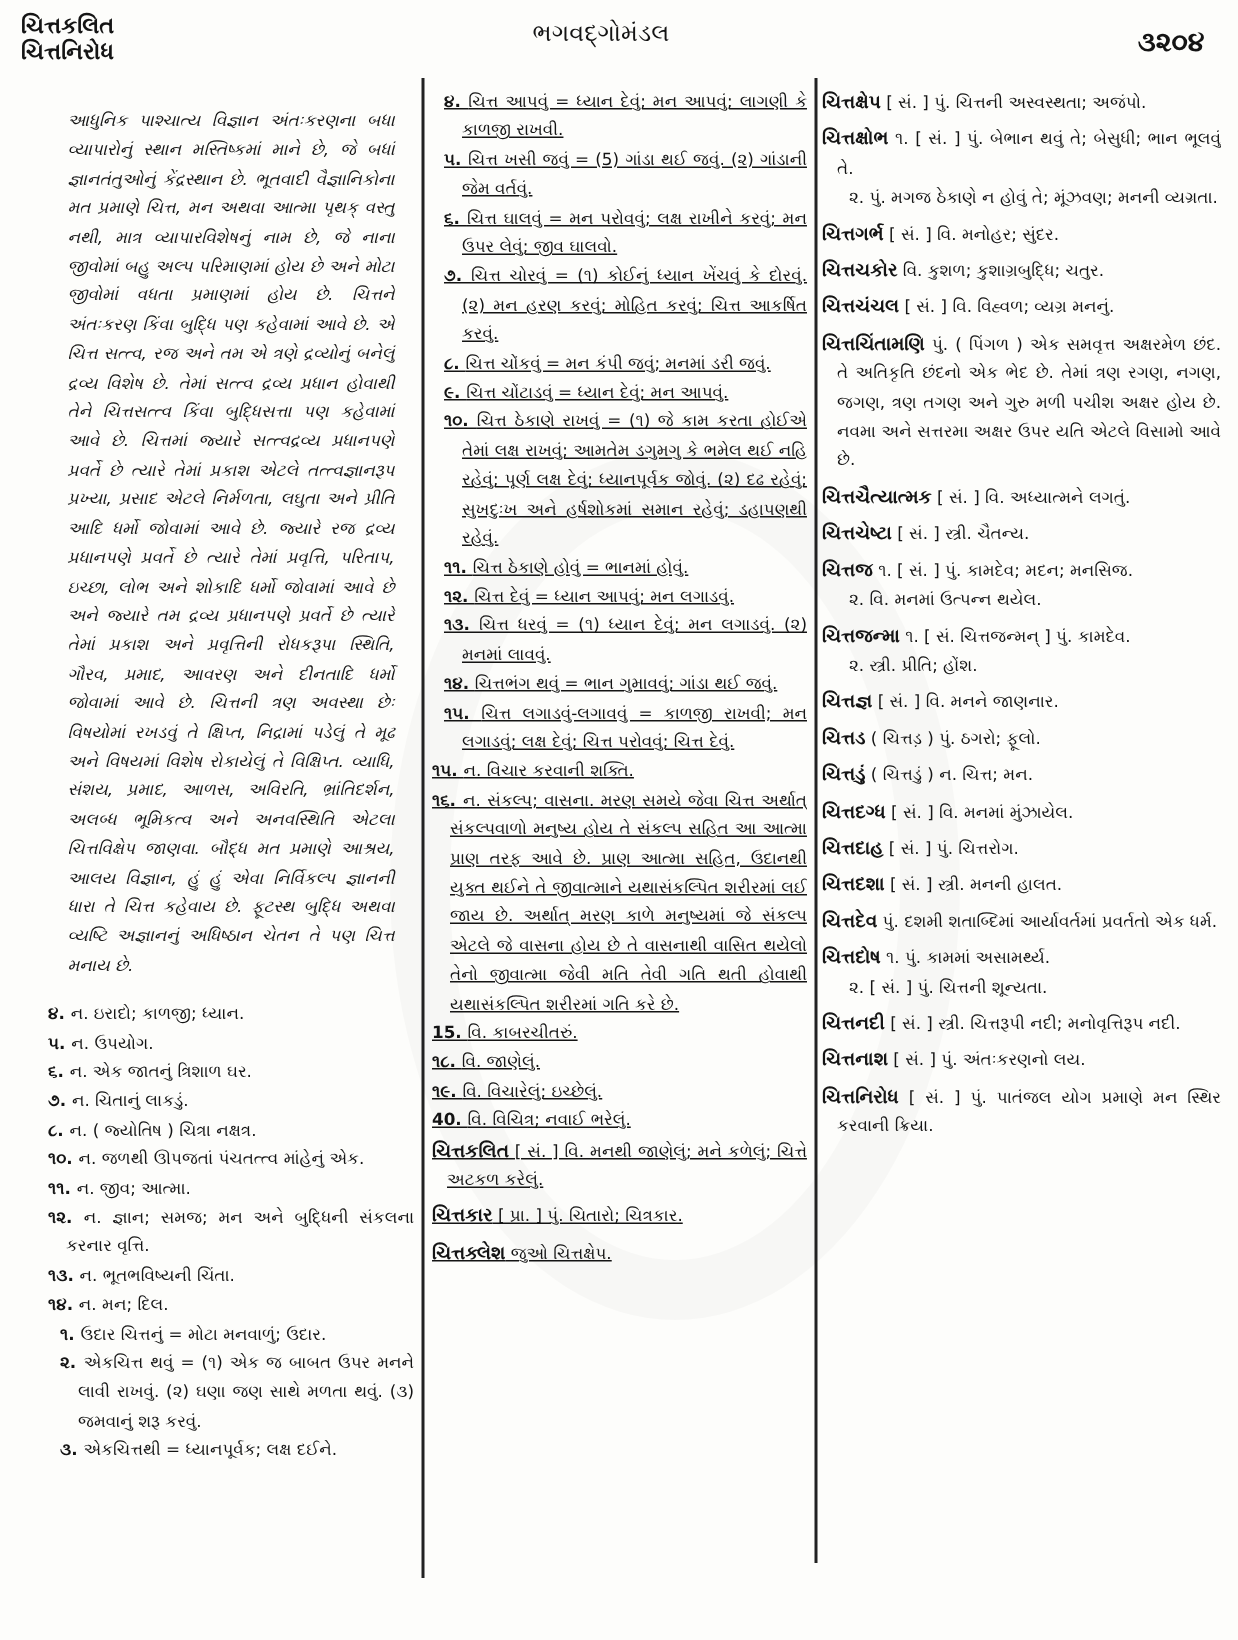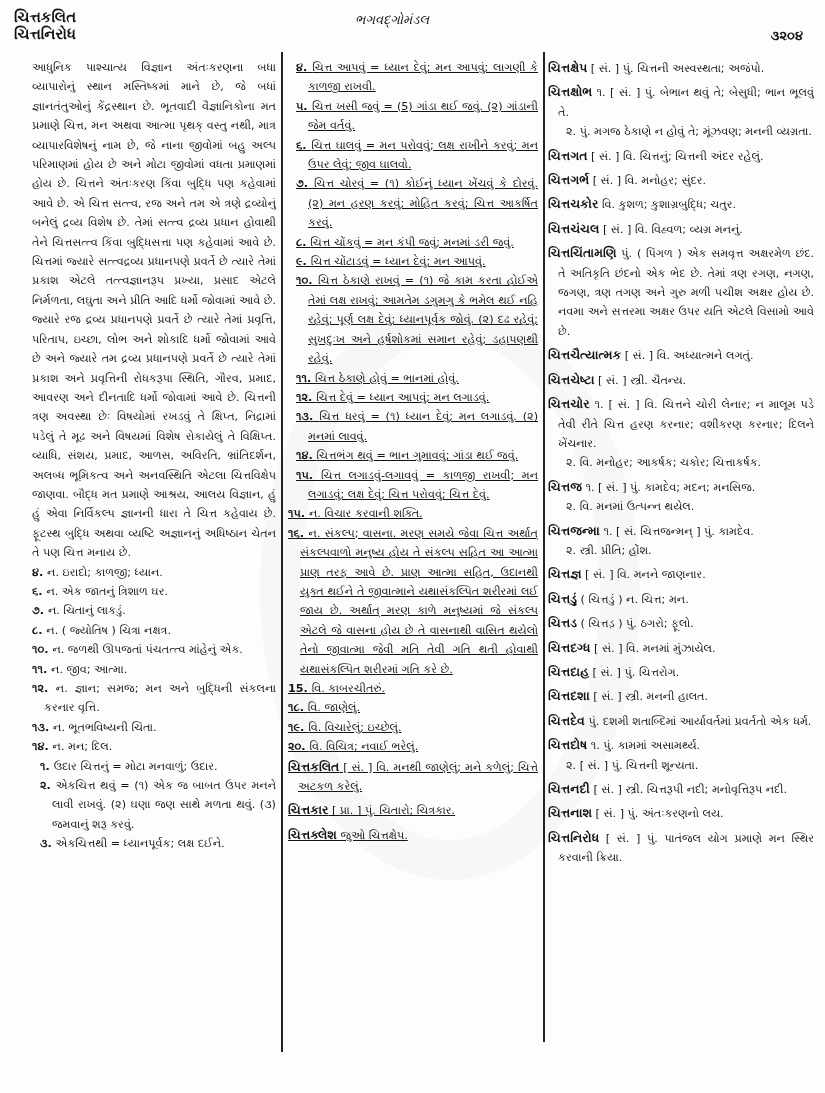--- a/index.html
+++ b/index.html
@@ -6,30 +6,30 @@
   body {
     width:825px; height:1093px; overflow:hidden;
     background:#fdfdfb; color:#141414;
     font-family:"DejaVu Sans", "Liberation Sans", sans-serif;
     position:relative;
   }
   .header { position:absolute; top:0; left:0; width:825px; height:52px; }
   .guide { position:absolute; left:14px; font-weight:bold; font-size:15px; line-height:18px; }
   .guide.g1 { top:8px; }
   .guide.g2 { top:25px; }
-  .running-title { position:absolute; top:12px; left:355px; font-size:13px;font-style:italic; }
-  .page-number { position:absolute; top:28px; right:22px; font-size:13px; font-weight:bold; }
+  .running-title { position:absolute; top:12px; left:355px; font-size:16px; }
+  .page-number { position:absolute; top:18px; right:22px; font-size:18px; font-weight:bold; }
   .col { position:absolute; top:58px; font-size:11.2px; line-height:19.4px; text-align:justify; overflow:hidden; }
   .col1 { left:32px; width:244px; height:1020px; }
   .col2 { left:288px; width:250px; height:1000px;text-decoration:underline; }
   .col3 { left:548px; width:266px; height:1010px; }
   .rule { position:absolute; width:1.5px; background:#222; }
   .rule.r1 { left:281px; top:52px; height:1000px; }
   .rule.r2 { left:543px; top:52px; height:990px; }
-  .p { margin:0; }
+  .p { margin:13px;font-style:italic; }
   .sense { margin:0; }
   .sense.indent2 { padding-left:20px; text-indent:-12px; }
   .sense.hang { padding-left:12px; text-indent:-12px; }
   .entry { margin:0 0 4px 0; padding-left:10px; text-indent:-10px; }
   .entry .hw { font-weight:bold; font-size:12.4px; }
   .num { font-weight:bold; }
   .sub { margin:0; padding-left:10px; text-indent:-2px; }
   .watermark {
     position:absolute; left:260px; top:300px; width:300px; height:500px;
     border-radius:50%; border:40px solid rgba(0,0,0,0.025); pointer-events:none;
@@ -47,20 +47,21 @@
   <div class="page-number">૩૨૦૪</div>
 </div>
 
 <div class="rule r1"></div>
 <div class="rule r2"></div>
 
 <div class="col col1">
   <p class="p">આધુનિક પાશ્ચાત્ય વિજ્ઞાન અંતઃકરણના બધા વ્યાપારોનું સ્થાન મસ્તિષ્કમાં માને છે, જે બધાં જ્ઞાનતંતુઓનું કેંદ્રસ્થાન છે. ભૂતવાદી વૈજ્ઞાનિકોના મત પ્રમાણે ચિત્ત, મન અથવા આત્મા પૃથક્ વસ્તુ નથી, માત્ર વ્યાપારવિશેષનું નામ છે, જે નાના જીવોમાં બહુ અલ્પ પરિમાણમાં હોય છે અને મોટા જીવોમાં વધતા પ્રમાણમાં હોય છે. ચિત્તને અંતઃકરણ કિંવા બુદ્ધિ પણ કહેવામાં આવે છે. એ ચિત્ત સત્ત્વ, રજ અને તમ એ ત્રણે દ્રવ્યોનું બનેલું દ્રવ્ય વિશેષ છે. તેમાં સત્ત્વ દ્રવ્ય પ્રધાન હોવાથી તેને ચિત્તસત્ત્વ કિંવા બુદ્ધિસત્તા પણ કહેવામાં આવે છે. ચિત્તમાં જ્યારે સત્ત્વદ્રવ્ય પ્રધાનપણે પ્રવર્તે છે ત્યારે તેમાં પ્રકાશ એટલે તત્ત્વજ્ઞાનરૂપ પ્રખ્યા, પ્રસાદ એટલે નિર્મળતા, લઘુતા અને પ્રીતિ આદિ ધર્મો જોવામાં આવે છે. જ્યારે રજ દ્રવ્ય પ્રધાનપણે પ્રવર્તે છે ત્યારે તેમાં પ્રવૃત્તિ, પરિતાપ, ઇચ્છા, લોભ અને શોકાદિ ધર્મો જોવામાં આવે છે અને જ્યારે તમ દ્રવ્ય પ્રધાનપણે પ્રવર્તે છે ત્યારે તેમાં પ્રકાશ અને પ્રવૃત્તિની રોધકરૂપા સ્થિતિ, ગૌરવ, પ્રમાદ, આવરણ અને દીનતાદિ ધર્મો જોવામાં આવે છે. ચિત્તની ત્રણ અવસ્થા છેઃ વિષયોમાં રખડવું તે ક્ષિપ્ત, નિદ્રામાં પડેલું તે મૂઢ અને વિષયમાં વિશેષ રોકાયેલું તે વિક્ષિપ્ત. વ્યાધિ, સંશય, પ્રમાદ, આળસ, અવિરતિ, ભ્રાંતિદર્શન, અલબ્ધ ભૂમિકત્વ અને અનવસ્થિતિ એટલા ચિત્તવિક્ષેપ જાણવા. બૌદ્ધ મત પ્રમાણે આશ્રય, આલય વિજ્ઞાન, હું હું એવા નિર્વિકલ્પ જ્ઞાનની ધારા તે ચિત્ત કહેવાય છે. ફૂટસ્થ બુદ્ધિ અથવા વ્યષ્ટિ અજ્ઞાનનું અધિષ્ઠાન ચેતન તે પણ ચિત્ત મનાય છે.</p>
   <div id="c1-senses">
       <p class="sense hang"><span class="num">૪. </span><span>ન. ઇરાદો; કાળજી; ધ્યાન.</span></p>
+      <p class="sense hang"><span class="num">૫. </span><span>ન. ઉપયોગ.</span></p>
       <p class="sense hang"><span class="num">૬. </span><span>ન. એક જાતનું ત્રિશાળ ઘર.</span></p>
       <p class="sense hang"><span class="num">૭. </span><span>ન. ચિતાનું લાકડું.</span></p>
       <p class="sense hang"><span class="num">૮. </span><span>ન. ( જ્યોતિષ ) ચિત્રા નક્ષત્ર.</span></p>
       <p class="sense hang"><span class="num">૧૦. </span><span>ન. જળથી ઊપજતાં પંચતત્ત્વ માંહેનું એક.</span></p>
       <p class="sense hang"><span class="num">૧૧. </span><span>ન. જીવ; આત્મા.</span></p>
       <p class="sense hang"><span class="num">૧૨. </span><span>ન. જ્ઞાન; સમજ; મન અને બુદ્ધિની સંકલના કરનાર વૃત્તિ.</span></p>
       <p class="sense hang"><span class="num">૧૩. </span><span>ન. ભૂતભવિષ્યની ચિંતા.</span></p>
       <p class="sense hang"><span class="num">૧૪. </span><span>ન. મન; દિલ.</span></p>
     </div>
   <div id="c1-phrases">
@@ -84,46 +85,44 @@
       <p class="sense indent2"><span class="num">૧૩. </span><span>ચિત્ત ધરવું = (૧) ધ્યાન દેવું; મન લગાડવું. (૨) મનમાં લાવવું.</span></p>
       <p class="sense indent2"><span class="num">૧૪. </span><span>ચિત્તભંગ થવું = ભાન ગુમાવવું; ગાંડા થઈ જવું.</span></p>
       <p class="sense indent2"><span class="num">૧૫. </span><span>ચિત્ત લગાડવું-લગાવવું = કાળજી રાખવી; મન લગાડવું; લક્ષ દેવું; ચિત્ત પરોવવું; ચિત્ત દેવું.</span></p>
     </div>
   <div id="c2-senses">
       <p class="sense hang"><span class="num">૧૫. </span><span>ન. વિચાર કરવાની શક્તિ.</span></p>
       <p class="sense hang"><span class="num">૧૬. </span><span>ન. સંકલ્પ; વાસના. મરણ સમયે જેવા ચિત્ત અર્થાત્ સંકલ્પવાળો મનુષ્ય હોય તે સંકલ્પ સહિત આ આત્મા પ્રાણ તરફ આવે છે. પ્રાણ આત્મા સહિત, ઉદાનથી યુક્ત થઈને તે જીવાત્માને યથાસંકલ્પિત શરીરમાં લઈ જાય છે. અર્થાત્ મરણ કાળે મનુષ્યમાં જે સંકલ્પ એટલે જે વાસના હોય છે તે વાસનાથી વાસિત થયેલો તેનો જીવાત્મા જેવી મતિ તેવી ગતિ થતી હોવાથી યથાસંકલ્પિત શરીરમાં ગતિ કરે છે.</span></p>
       <p class="sense hang"><span class="num">15. </span><span>વિ. કાબરચીતરું.</span></p>
       <p class="sense hang"><span class="num">૧૮. </span><span>વિ. જાણેલું.</span></p>
       <p class="sense hang"><span class="num">૧૯. </span><span>વિ. વિચારેલું; ઇચ્છેલું.</span></p>
-      <p class="sense hang"><span class="num">૨૦. </span><span>વિ. વિચિત્ર; નવાઈ ભરેલું.</span></p>
+      <p class="sense hang"><span class="num">40. </span><span>વિ. વિચિત્ર; નવાઈ ભરેલું.</span></p>
     </div>
   <div id="c2-entries">
       <div class="entry"><span class="hw">ચિત્તકલિત</span><span> [ સં. ] વિ. મનથી જાણેલું; મને કળેલું; ચિત્તે અટકળ કરેલું.</span></div>
       <div class="entry"><span class="hw">ચિત્તકાર</span><span> [ પ્રા. ] પું. ચિતારો; ચિત્રકાર.</span></div>
       <div class="entry"><span class="hw">ચિત્તક્લેશ</span><span> જુઓ ચિત્તક્ષેપ.</span></div>
     </div>
 </div>
 
 <div class="col col3">
   <div id="c3-entries">
       <div class="entry"><span class="hw">ચિત્તક્ષેપ</span><span> [ સં. ] પું. ચિત્તની અસ્વસ્થતા; અજંપો.</span></div>
       <div class="entry"><span class="hw">ચિત્તક્ષોભ</span><span> ૧. [ સં. ] પું. બેભાન થવું તે; બેસુધી; ભાન ભૂલવું તે.</span><p class="sub">૨. પું. મગજ ઠેકાણે ન હોવું તે; મૂંઝવણ; મનની વ્યગ્રતા.</p></div>
-      <div class="entry"><span class="hw">ચિત્તગત</span><span> [ સં. ] વિ. ચિત્તનું; ચિત્તની અંદર રહેલું.</span></div>
       <div class="entry"><span class="hw">ચિત્તગર્ભ</span><span> [ સં. ] વિ. મનોહર; સુંદર.</span></div>
       <div class="entry"><span class="hw">ચિત્તચકોર</span><span> વિ. કુશળ; કુશાગ્રબુદ્ધિ; ચતુર.</span></div>
       <div class="entry"><span class="hw">ચિત્તચંચલ</span><span> [ સં. ] વિ. વિહ્વળ; વ્યગ્ર મનનું.</span></div>
       <div class="entry"><span class="hw">ચિત્તચિંતામણિ</span><span> પું. ( પિંગળ ) એક સમવૃત્ત અક્ષરમેળ છંદ. તે અતિકૃતિ છંદનો એક ભેદ છે. તેમાં ત્રણ રગણ, નગણ, જગણ, ત્રણ તગણ અને ગુરુ મળી પચીશ અક્ષર હોય છે. નવમા અને સત્તરમા અક્ષર ઉપર યતિ એટલે વિસામો આવે છે.</span></div>
       <div class="entry"><span class="hw">ચિત્તચૈત્યાત્મક</span><span> [ સં. ] વિ. અધ્યાત્મને લગતું.</span></div>
       <div class="entry"><span class="hw">ચિત્તચેષ્ટા</span><span> [ સં. ] સ્ત્રી. ચૈતન્ય.</span></div>
-      <div class="entry"><span class="hw">ચિત્તચોર</span><span> ૧. [ સં. ] વિ. ચિત્તને ચોરી લેનાર; ન માલૂમ પડે તેવી રીતે ચિત્ત હરણ કરનાર; વશીકરણ કરનાર; દિલને ખેંચનાર.</span><p class="sub">૨. વિ. મનોહર; આકર્ષક; ચકોર; ચિત્તાકર્ષક.</p></div>
       <div class="entry"><span class="hw">ચિત્તજ</span><span> ૧. [ સં. ] પું. કામદેવ; મદન; મનસિજ.</span><p class="sub">૨. વિ. મનમાં ઉત્પન્ન થયેલ.</p></div>
       <div class="entry"><span class="hw">ચિત્તજન્મા</span><span> ૧. [ સં. ચિત્તજન્મન્ ] પું. કામદેવ.</span><p class="sub">૨. સ્ત્રી. પ્રીતિ; હોંશ.</p></div>
       <div class="entry"><span class="hw">ચિત્તજ્ઞ</span><span> [ સં. ] વિ. મનને જાણનાર.</span></div>
+      <div class="entry"><span class="hw">ચિત્તડ</span><span> ( ચિત્તડ઼ ) પું. ઠગરો; ફૂલો.</span></div>
       <div class="entry"><span class="hw">ચિત્તડું</span><span> ( ચિત્તડું ) ન. ચિત્ત; મન.</span></div>
-      <div class="entry"><span class="hw">ચિત્તડ</span><span> ( ચિત્તડ઼ ) પું. ઠગરો; ફૂલો.</span></div>
       <div class="entry"><span class="hw">ચિત્તદગ્ધ</span><span> [ સં. ] વિ. મનમાં મુંઝાયેલ.</span></div>
       <div class="entry"><span class="hw">ચિત્તદાહ</span><span> [ સં. ] પું. ચિત્તરોગ.</span></div>
       <div class="entry"><span class="hw">ચિત્તદશા</span><span> [ સં. ] સ્ત્રી. મનની હાલત.</span></div>
       <div class="entry"><span class="hw">ચિત્તદેવ</span><span> પું. દશમી શતાબ્દિમાં આર્યાવર્તમાં પ્રવર્તતો એક ધર્મ.</span></div>
       <div class="entry"><span class="hw">ચિત્તદોષ</span><span> ૧. પું. કામમાં અસામર્થ્ય.</span><p class="sub">૨. [ સં. ] પું. ચિત્તની શૂન્યતા.</p></div>
       <div class="entry"><span class="hw">ચિત્તનદી</span><span> [ સં. ] સ્ત્રી. ચિત્તરૂપી નદી; મનોવૃત્તિરૂપ નદી.</span></div>
       <div class="entry"><span class="hw">ચિત્તનાશ</span><span> [ સં. ] પું. અંતઃકરણનો લય.</span></div>
       <div class="entry"><span class="hw">ચિત્તનિરોધ</span><span> [ સં. ] પું. પાતંજલ યોગ પ્રમાણે મન સ્થિર કરવાની ક્રિયા.</span></div>
     </div>
 </div>

